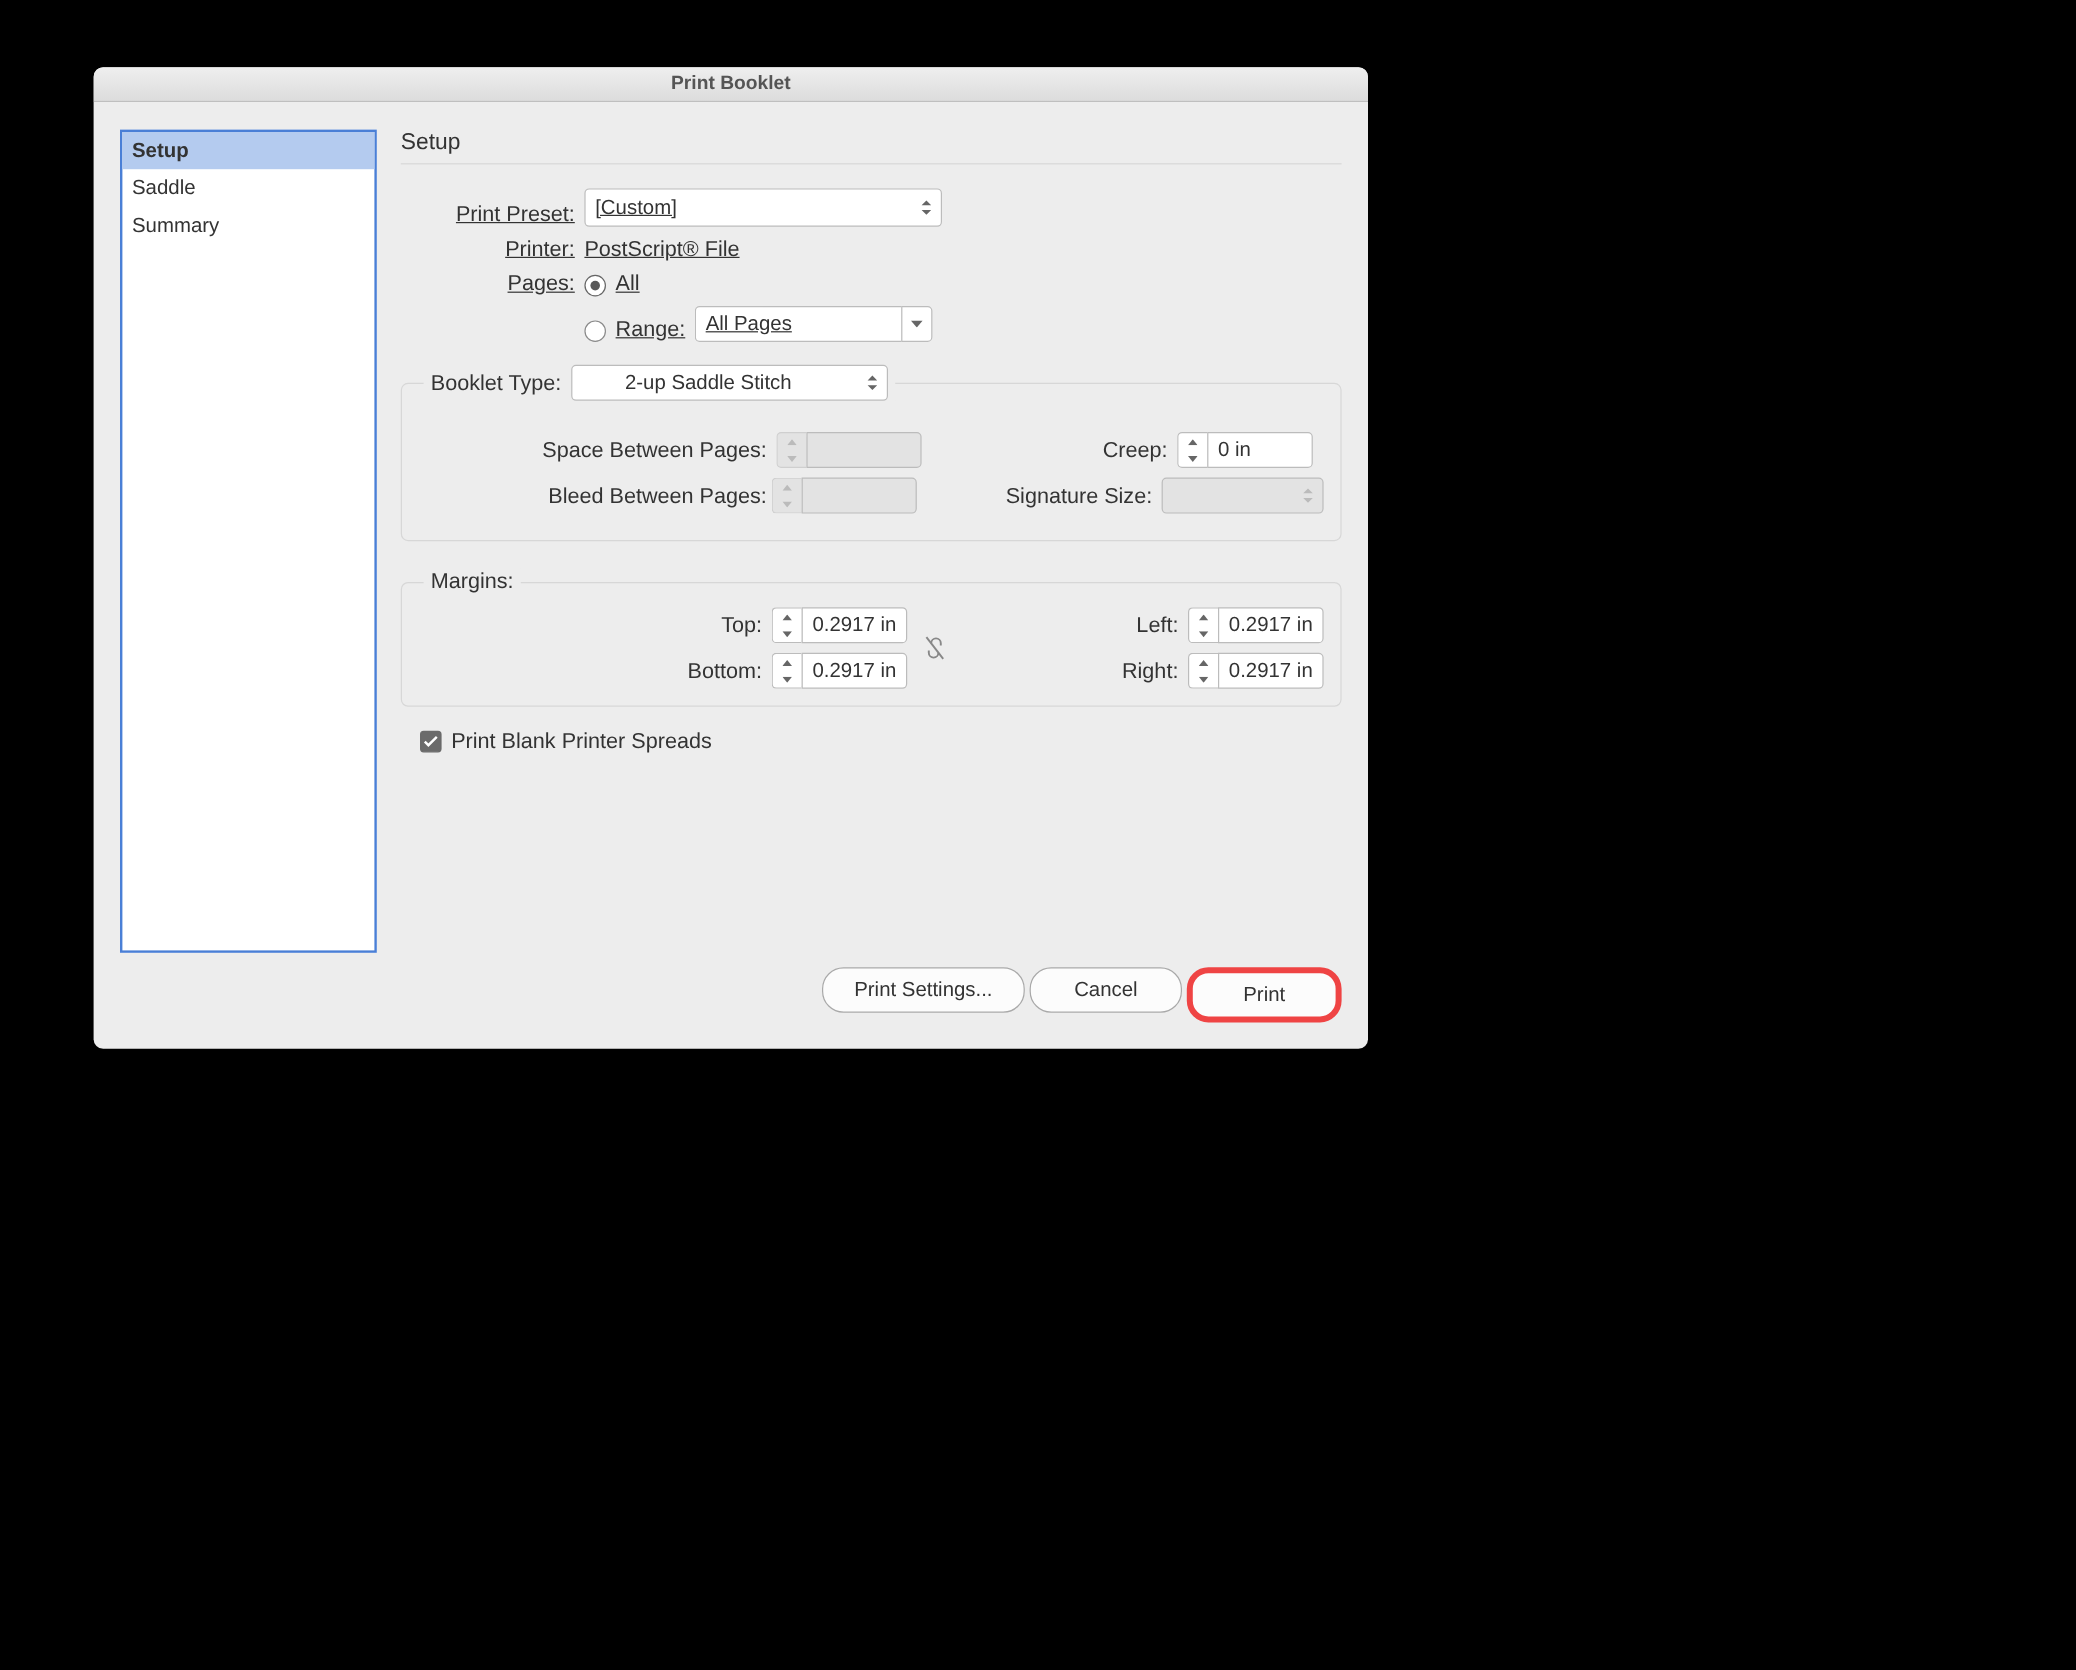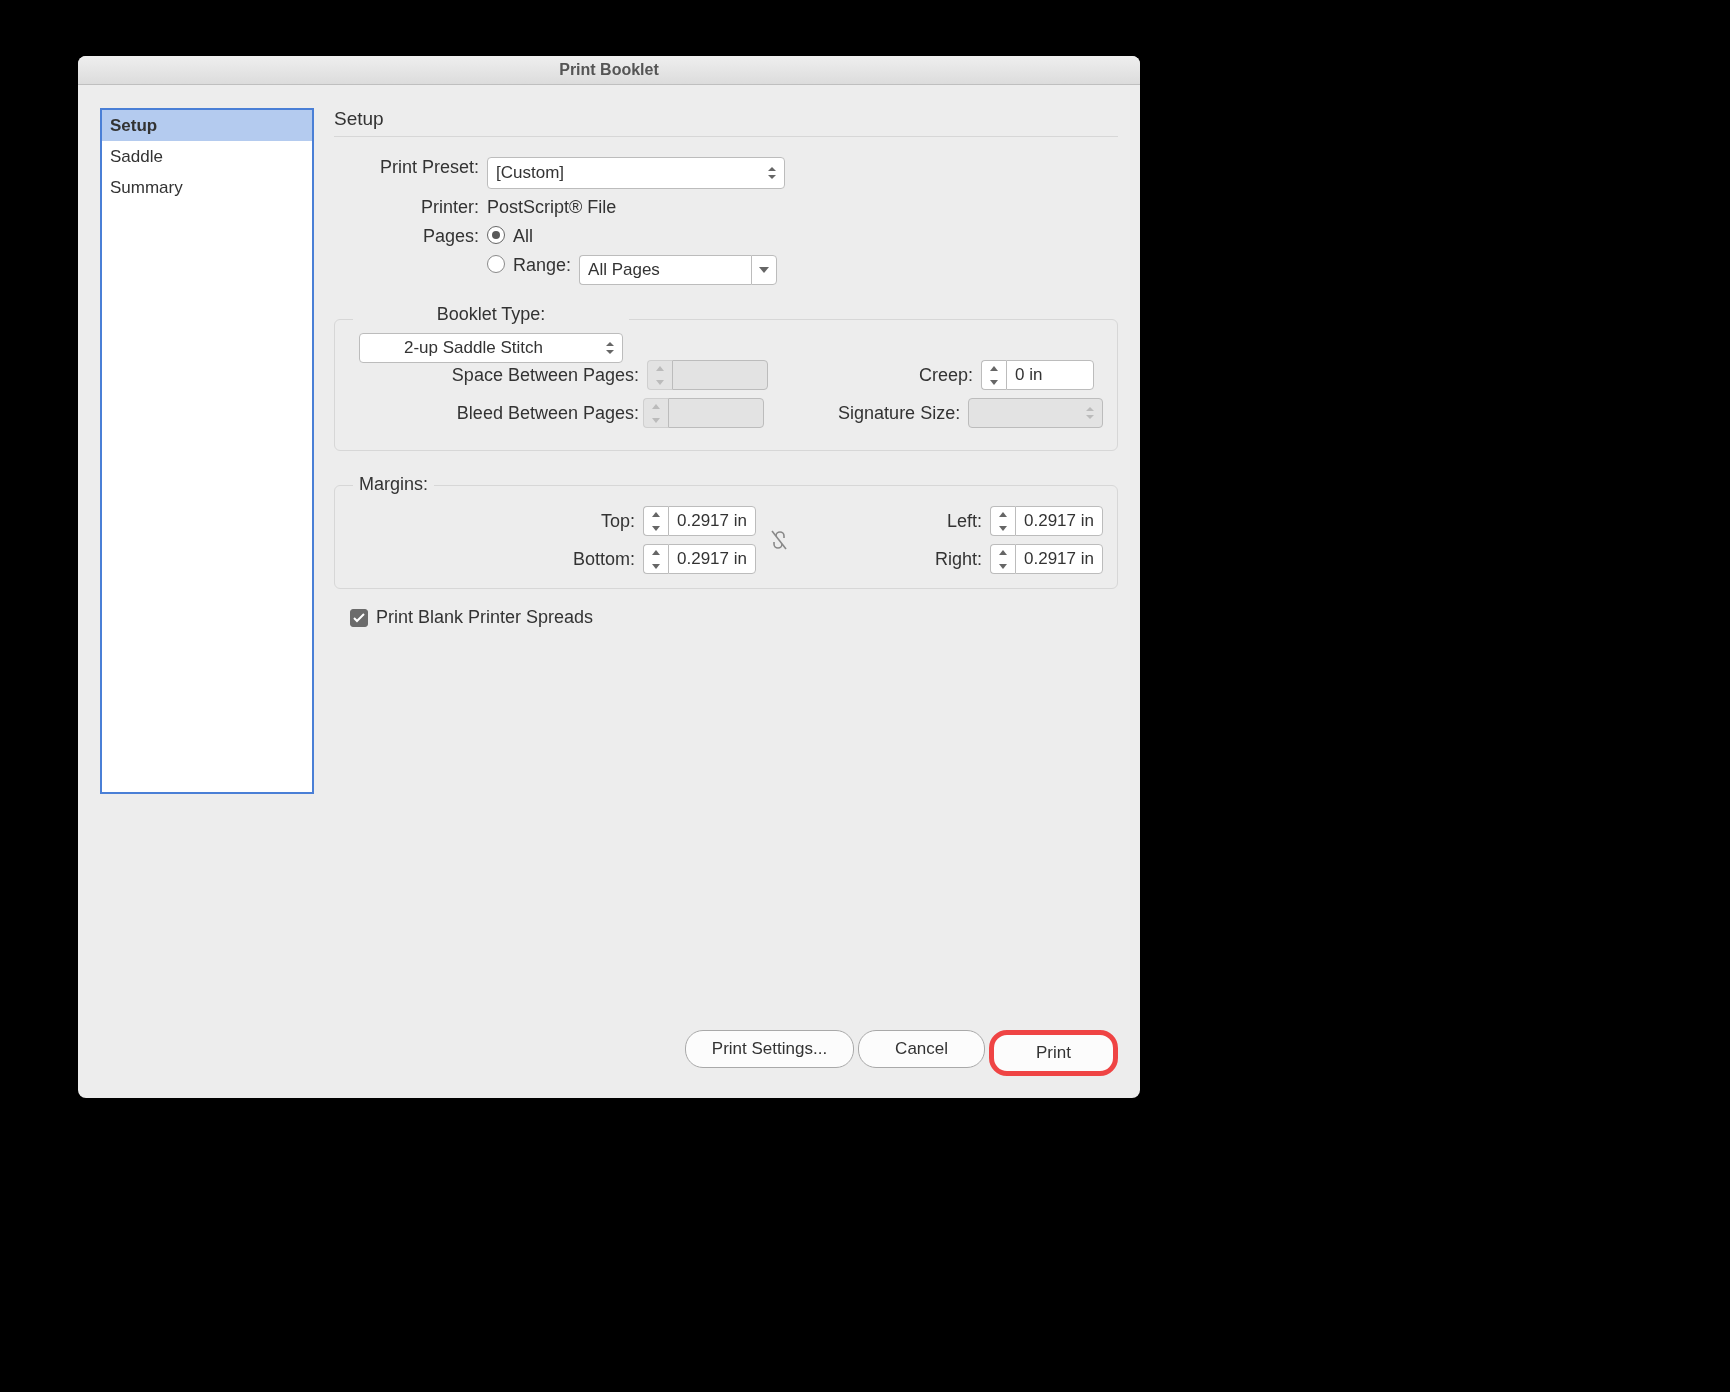--- a/index.html
+++ b/index.html
@@ -1,39 +1,39 @@
 <!DOCTYPE html>
 <html><head>
 <meta charset="utf-8">
 <style>
 html,body{margin:0;padding:0;height:100%;background:#000;font-family:"Helvetica Neue",Helvetica,Arial,sans-serif;font-size:18px;color:#333;}
 .viewport{width:1730px;height:1392px;position:relative;background:#000;}
-.dialog{position:absolute;left:78px;top:56px;width:1062px;height:1042px;background:#ededed;border-radius:8px;box-shadow:0 20px 60px rgba(0,0,0,.5);overflow:hidden;}
+.dialog{position:absolute;left:78px;top:56px;width:1062px;height:818px;background:#ededed;border-radius:8px;box-shadow:0 20px 60px rgba(0,0,0,.5);overflow:hidden;}
 .titlebar{height:28px;background:linear-gradient(#efefef,#dcdcdc);border-bottom:1px solid #bfbfbf;text-align:center;font-size:16px;color:#555;line-height:28px;font-weight:600;}
 .body{position:absolute;top:28px;bottom:0;left:0;right:0;}
 .sidebar{position:absolute;left:22px;top:24px;width:210px;height:682px;background:#fff;border:2px solid #4a7fd6;}
 .sidebar-item{height:31px;line-height:31px;padding:0 8px;font-size:17px;color:#333;cursor:default;}
 .sidebar-item.sel{background:#b4cbef;font-weight:600;}
 .content{position:absolute;left:256px;right:22px;top:24px;bottom:74px;}
 .content-title{font-size:19px;color:#333;margin-bottom:6px;}
 .hr{height:1px;background:#d7d7d7;margin-bottom:20px;}
-.row{display:flex;align-items:flex-start;margin-bottom:8px;}
+.row{display:flex;align-items:flex-end;margin-bottom:8px;text-decoration:underline;}
 .lbl{text-align:right;font-size:18px;color:#333;}
 .lbl-col{width:145px;flex:none;margin-right:8px;}
 .select{height:30px;border:1px solid #bcbcbc;border-radius:4px;background:#fff;display:flex;align-items:center;padding:0 26px 0 8px;position:relative;font-size:17px;color:#333;}
 .select.disabled{background:#e3e3e3;color:#e3e3e3;}
 .select .chev{position:absolute;right:6px;top:50%;transform:translateY(-50%);}
 .select-split{display:flex;height:30px;}
 .select-split .val{border:1px solid #bcbcbc;border-right:none;border-radius:4px 0 0 4px;flex:1;padding:0 8px;display:flex;align-items:center;font-size:17px;background:#fff;}
 .select-split .btn{width:24px;border:1px solid #bcbcbc;border-radius:0 4px 4px 0;display:flex;align-items:center;justify-content:center;background:#fff;}
 .radio{width:16px;height:16px;border-radius:50%;border:1px solid #8a8a8a;background:#fff;display:inline-flex;align-items:center;justify-content:center;flex:none;margin-right:8px;}
 .radio.sel{border-color:#666;}
 .radio.sel::after{content:"";width:8px;height:8px;border-radius:50%;background:#595959;}
 .group{border:1px solid #d7d7d7;border-radius:6px;position:relative;padding:20px 14px 14px;margin-top:34px;background:#ededed;}
-.group-label{position:absolute;top:-12px;left:18px;background:#ededed;padding:0 6px;font-size:18px;flex-direction:column;}
+.group-label{position:absolute;top:-12px;left:18px;background:#ededed;padding:0 6px;font-size:18px;}
 .group.margins{margin-top:34px;}
 .two-col{display:flex;}
 .col{}
 .stepper{display:flex;height:30px;}
 .stepper .arrows{width:24px;border:1px solid #bcbcbc;border-right:none;border-radius:4px 0 0 4px;display:flex;flex-direction:column;background:#f7f7f7;}
 .stepper.enabled .arrows{background:#fff;}
 .stepper .arrows span{flex:1;display:flex;align-items:center;justify-content:center;}
 .stepper .inp{border:1px solid #bcbcbc;border-radius:0 4px 4px 0;padding:0 8px;display:flex;align-items:center;background:#fff;min-width:70px;font-size:17px;}
 .stepper.disabled .inp{background:#e3e3e3;}
 .stepper.disabled .arrows{background:#e3e3e3;border-color:#cfcfcf;}

